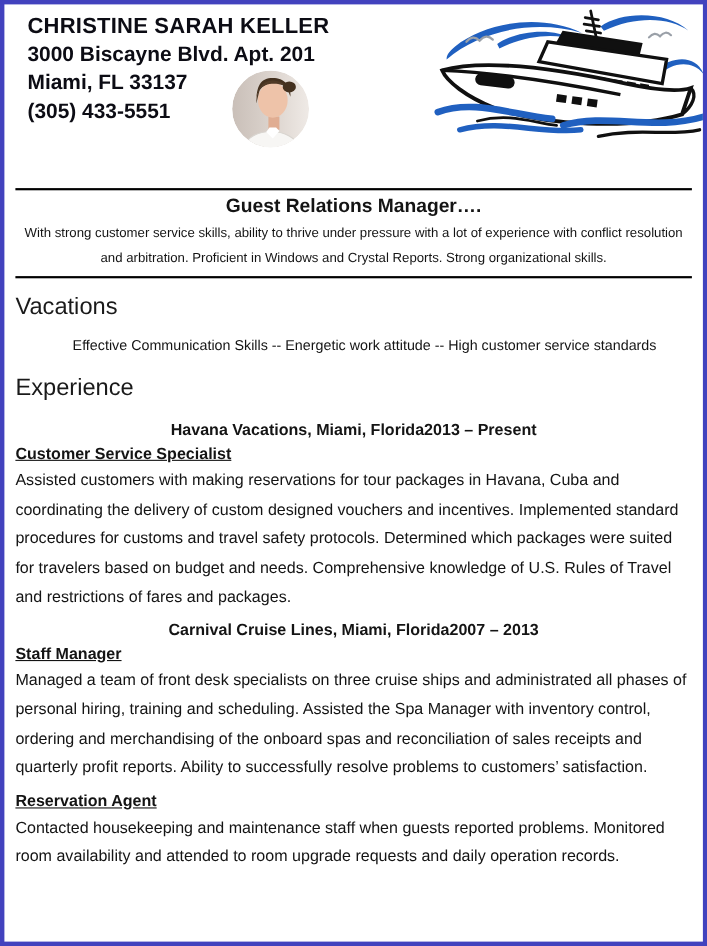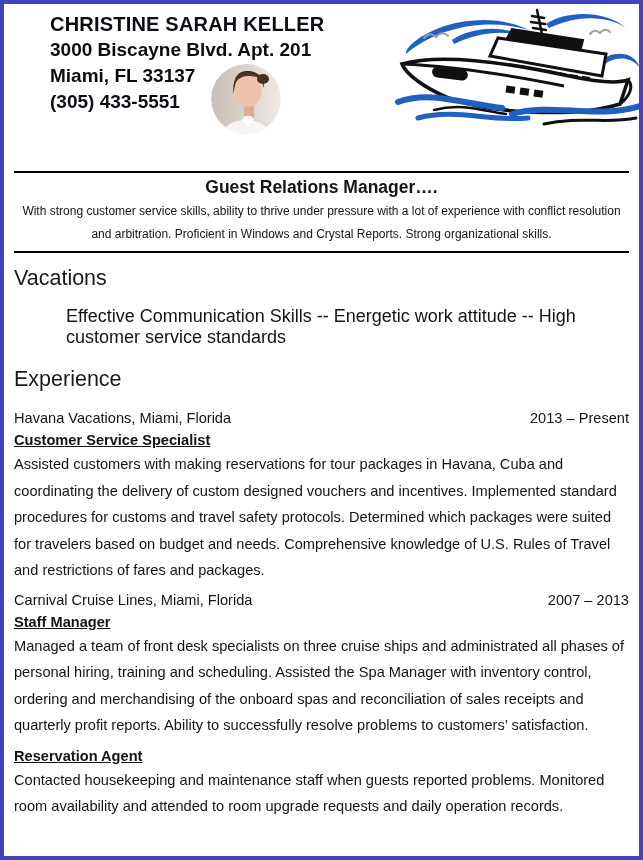--- a/index.html
+++ b/index.html
@@ -9,21 +9,21 @@
     border:4px solid #4242be;
     background:#ffffff;
     font-family:"Liberation Sans", sans-serif;
     color:#101014;
     overflow:hidden;
     position:relative;
   }
   
   .header { position:relative; height:167px; }
   .id-block {
-    position:absolute; left:46px; top:7px;
+    position:absolute; left:21px; top:7px;
     font-weight:bold; line-height:26px; font-size:19px;
     color:#0c0c14;
   }
   .id-block .name { font-size:20px; letter-spacing:0.2px; }
   .photo {
     position:absolute; left:207px; top:60px;
     width:70px; height:70px; border-radius:50%;
     overflow:hidden;
   }
   .ship { position:absolute; left:390px; top:2px; width:250px; height:122px; }
@@ -38,27 +38,27 @@
     margin:2px 10px 5px; color:#141414;
   }
   
   .section-heading {
     font-size:21.5px; font-weight:normal; color:#1a1a1a;
     margin-left:10px;
   }
   .h-highlights { margin-top:13px; }
   .h-experience { margin-top:19px; }
   .highlight-line {
-    font-size:18px; margin:15px 10px 0 62px; color:#141414;
+    font-size:13px; margin:15px 10px 0 62px; color:#141414;
   }
   .job { margin:0 10px; font-size:14.6px; color:#141414; }
   .job-1 { margin-top:17px; }
   .job-2 { margin-top:7px; }
   .job-3 { margin-top:8px; }
-  .job-head { display:flex; justify-content:space-between; line-height:19px; }
+  .job-head { display:flex; justify-content:center; line-height:19px;font-weight:bold; }
   .job-role { font-weight:bold; text-decoration:underline; margin-top:3px; line-height:19px; }
   .job-desc { line-height:26.5px; margin-top:1px; }
 </style>
 </head>
 <body>
 
 <div class="page">
 
   <div class="header">
     <div class="id-block">

